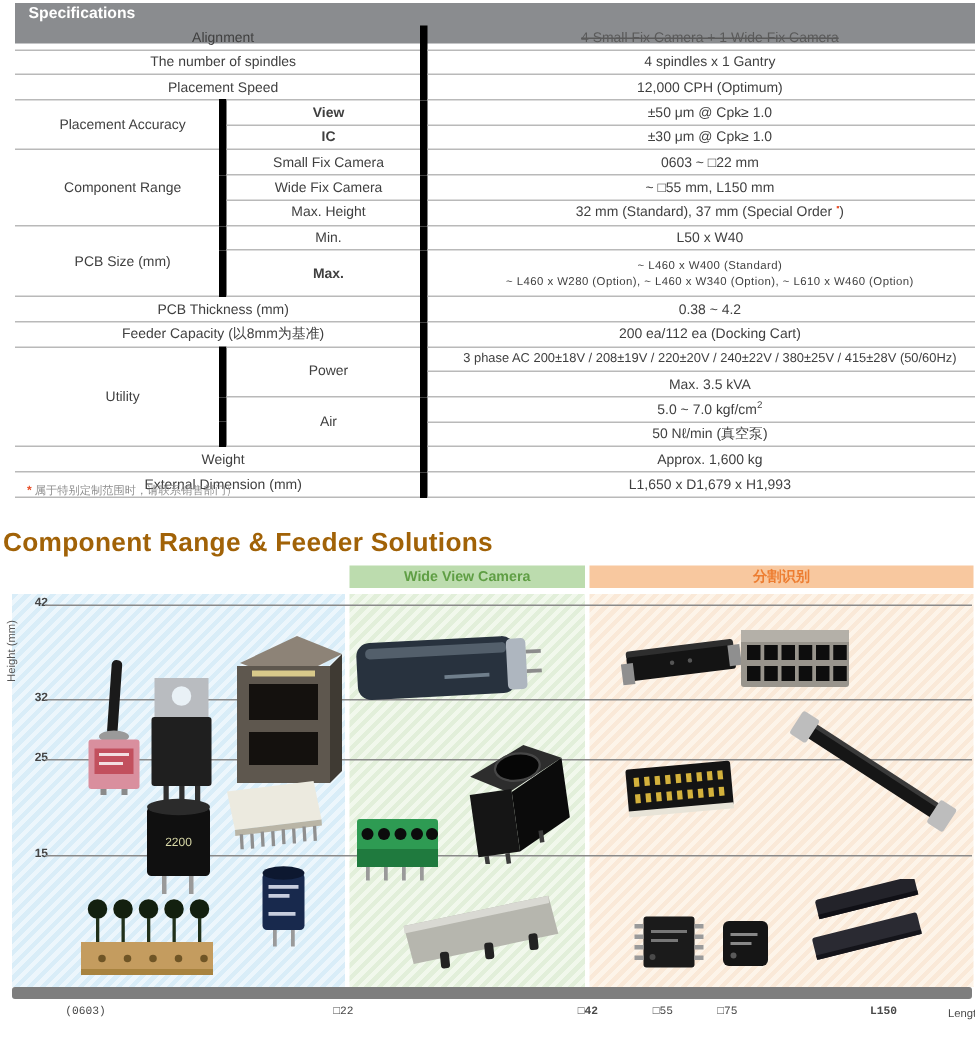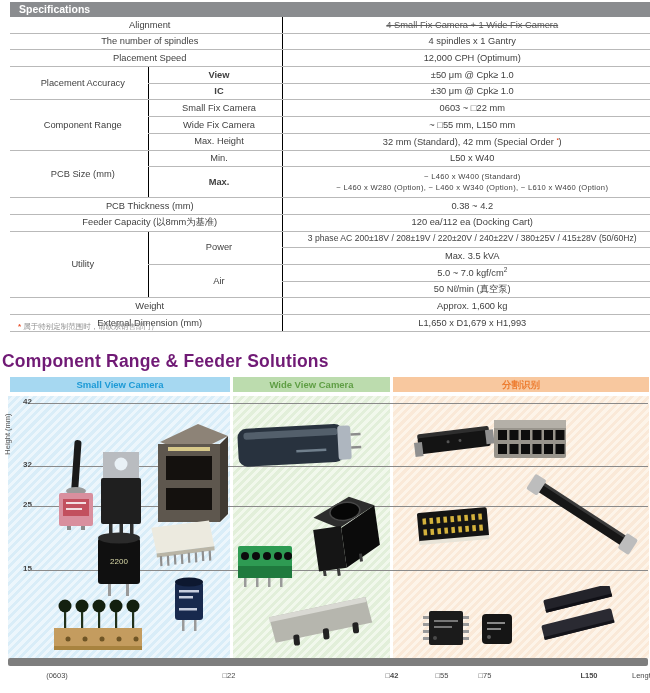--- a/index.html
+++ b/index.html
@@ -1,49 +1,49 @@
 <!DOCTYPE html>
 <html><head>
 <meta charset="utf-8">
 <style>
   html,body{margin:0;padding:0;background:#fff;}
   #page{position:relative;width:650px;height:693px;background:#fff;overflow:hidden;
         font-family:"Liberation Sans","DejaVu Sans",sans-serif;color:#3f3f3f;}
   
-  #spec-header{position:absolute;left:10px;top:2px;width:640px;height:15px;background:#8a8c8f;
+  #spec-header{position:absolute;left:10px;top:2px;width:640px;height:27px;background:#8a8c8f;
         color:#fff;font-size:10.5px;font-weight:bold;line-height:15px;padding-left:9px;box-sizing:border-box;}
   #spec-table{position:absolute;left:10px;top:17px;width:640px;border-collapse:collapse;table-layout:fixed;}
   #spec-table td{border-bottom:1px solid #b9b9b9;height:15.7px;padding:0 0 0 8px;
         font-size:9.3px;line-height:1.15;vertical-align:middle;white-space:nowrap;text-align:center;}
-  #spec-table td.sub,#spec-table td.val{border-left:1px solid #000000;}
+  #spec-table td.sub,#spec-table td.val{border-left:5px solid #000000;}
   #spec-table td.val{padding-left:12px;}
   #spec-table td.b{font-weight:bold;}
   #spec-table td.struck{text-decoration:line-through;color:#5a5a5a;}
   #spec-table td.tiny{font-size:7.6px;letter-spacing:.3px;white-space:normal;line-height:1.5;}
   #spec-table td.sm{font-size:8.6px;}
   .mark{color:#e8502a;font-size:6px;vertical-align:super;font-weight:bold;}
   sup{font-size:6.5px;}
   #footnote{position:absolute;left:18px;top:322px;font-size:7.5px;color:#8f8f8f;}
   #footnote .fmark{color:#e8502a;font-weight:bold;margin-right:2px;font-size:8px;}
   
-  #sec2-title{position:absolute;left:2px;top:351px;font-size:17.5px;font-weight:bold;color:#701a75;letter-spacing:.2px;}
+  #sec2-title{position:absolute;left:2px;top:351px;font-size:17.5px;font-weight:bold;color:#a16207;letter-spacing:.2px;}
   .band{position:absolute;top:377px;height:15px;text-align:center;font-size:9.5px;font-weight:bold;line-height:15px;}
   #band-blue{left:10px;width:220px;background:#a6d8f1;color:#1d9ad6;}
   #band-green{left:233px;width:157px;background:#bcdcae;color:#5f9e44;}
   #band-orange{left:393px;width:256px;background:#f8c89f;color:#ed7d31;}
   .zone{position:absolute;top:396px;height:262px;}
   #zone-blue{left:8px;width:222px;background:repeating-linear-gradient(135deg,#d9edf8 0 3px,#ecf6fc 3px 6px);}
   #zone-green{left:233px;width:157px;background:repeating-linear-gradient(135deg,#e2efda 0 3px,#f1f8ec 3px 6px);}
   #zone-orange{left:393px;width:256px;background:repeating-linear-gradient(135deg,#fae9d8 0 3px,#fdf4e9 3px 6px);}
   .gl{position:absolute;left:30px;width:618px;height:1px;background:#8a8a8a;}
   .yt{position:absolute;left:12px;width:20px;text-align:right;font-size:8px;font-weight:bold;color:#454545;}
   #ylab{position:absolute;left:3px;top:398px;width:72px;font-size:7.5px;color:#555;
         transform:rotate(-90deg) translateX(-100%);transform-origin:top left;text-align:center;}
   #xaxis-bar{position:absolute;left:8px;top:658px;width:640px;height:8px;background:#7e7e7e;border-radius:2px;}
-  .xt{position:absolute;top:671px;font-size:7.5px;color:#4a4a4a;transform:translateX(-50%);white-space:nowrap;}
+  .xt{position:absolute;top:671px;font-size:7.5px;color:#4a4a4a;transform:translateX(-50%);white-space:nowrap;font-family:Liberation Mono, monospace;}
   .xt.b{font-weight:bold;text-align:right;}
   #xlab{position:absolute;top:671px;left:606px;font-size:7.5px;color:#4a4a4a;white-space:nowrap;padding-left:26px;}
   .cmp{position:absolute;}
 </style>
 </head>
 <body>
 
 <div id="page">
 
   <div id="spec-header">Specifications</div>
@@ -80,38 +80,38 @@
           <td rowspan="3">Component  Range</td>
           <td class="sub">Small Fix Camera</td>
           <td class="val">0603 ~ □22 mm</td>
         </tr>
     <tr>
           <td class="sub">Wide Fix Camera</td>
           <td class="val">~ □55 mm, L150 mm</td>
         </tr>
     <tr>
           <td class="sub">Max. Height</td>
-          <td class="val"><span>32 mm (Standard), 42 mm (Special Order </span><span class="mark">▪</span><span>)</span></td>
+          <td class="val"><span>32 mm (Standard), 37 mm (Special Order </span><span class="mark">▪</span><span>)</span></td>
         </tr>
     <tr>
           <td rowspan="2">PCB Size (mm)</td>
           <td class="sub">Min.</td>
           <td class="val">L50 x W40</td>
         </tr>
     <tr style="height:31px">
           <td class="sub b">Max.</td>
           <td class="val tiny"><span>~ L460 x W400 (Standard)</span><br><span>~ L460 x W280 (Option),  ~ L460 x W340 (Option),  ~ L610 x W460 (Option)</span></td>
         </tr>
     <tr>
           <td colspan="2">PCB Thickness (mm)</td>
           <td class="val">0.38 ~ 4.2</td>
         </tr>
     <tr>
           <td colspan="2">Feeder Capacity (以8mm为基准)</td>
-          <td class="val">120 ea/112 ea (Docking Cart)</td>
+          <td class="val">200 ea/112 ea (Docking Cart)</td>
         </tr>
     <tr>
           <td rowspan="4">Utility</td>
           <td class="sub" rowspan="2">Power</td>
           <td class="val sm">3 phase AC 200±18V / 208±19V / 220±20V / 240±22V / 380±25V / 415±28V (50/60Hz)</td>
         </tr>
     <tr>
           <td class="val">Max. 3.5 kVA</td>
         </tr>
     <tr>
@@ -129,21 +129,20 @@
           <td colspan="2">External Dimension (mm)</td>
           <td class="val">L1,650 x D1,679 x H1,993</td>
         </tr>
   </tbody>
     </table>
 
   <div id="footnote"><span class="fmark">*</span><span>属于特别定制范围时，请联系销售部门）</span></div>
 
   <div id="sec2-title">Component Range &amp; Feeder Solutions</div>
 
-  <div id="band-blue" class="band">Small View Camera</div>
   <div id="band-green" class="band">Wide View Camera</div>
   <div id="band-orange" class="band">分割识别</div>
 
   <div id="zone-blue" class="zone"></div>
   <div id="zone-green" class="zone"></div>
   <div id="zone-orange" class="zone"></div>
 
   <div id="ylab">Height (mm)</div>
   <div class="yt" style="top:397px">42</div>
   <div class="yt" style="top:460px">32</div>

